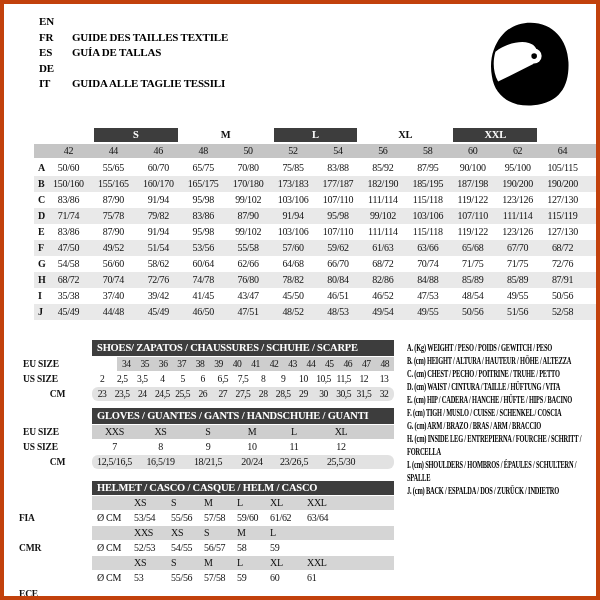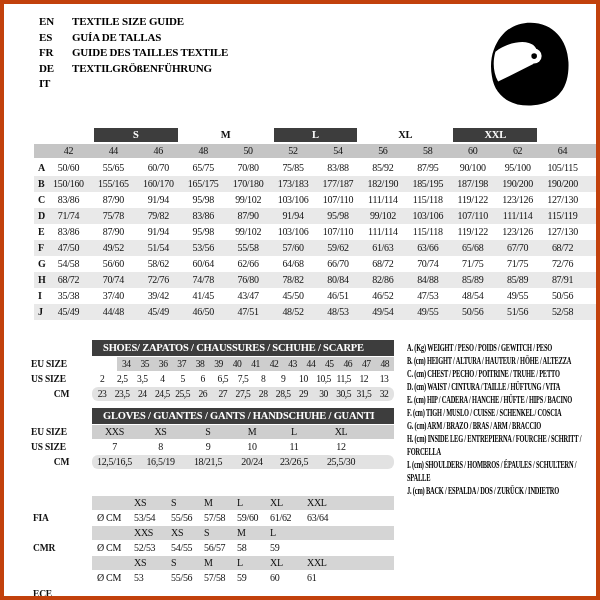--- a/index.html
+++ b/index.html
@@ -32,26 +32,26 @@
   .c{text-align:center;white-space:nowrap;letter-spacing:-0.3px;}
 
   
   .sub{position:absolute;left:0;width:390px;display:grid;
        grid-template-columns:88px 302px;row-gap:1px;}
   .shoes-table{top:336px;grid-template-rows:16px 14px 14px 14px;}
   .gloves-table{top:404px;grid-template-rows:16px 14px 14px 14px;}
   .helmet-table{top:477px;grid-template-rows:14px repeat(6,14px);}
   .sub-header{grid-row:1;grid-column:2;background:var(--dark);color:#fff;
               font-weight:bold;font-size:10.5px;line-height:16px;
-              padding-left:11px;letter-spacing:-0.2px;white-space:nowrap;
+              padding-left:5px;letter-spacing:-0.2px;white-space:nowrap;
               box-sizing:border-box;}
   .helmet-table .sub-header{line-height:14px;}
   .sub-label{grid-column:1;font-weight:bold;font-size:9.5px;align-self:center;
-             padding-left:27px;white-space:nowrap;letter-spacing:-0.2px;}
-  .helmet-table .sub-label{padding-left:29px;}
+             padding-left:19px;white-space:nowrap;letter-spacing:-0.2px;}
+  .helmet-table .sub-label{padding-left:15px;}
   .lr2{grid-row:2;} .lr3{grid-row:3;} .lr4{grid-row:4;text-align:center;}
   .lr5{grid-row:5;} .lr7{grid-row:7;margin-top:32px;}
   .sub-row{grid-column:2;display:grid;align-items:center;font-size:10px;
            line-height:14px;white-space:nowrap;}
   .grid15{grid-template-columns:repeat(15,1fr);}
   .grid15 .c{font-size:9.6px;letter-spacing:-0.5px;}
   .grid6{grid-template-columns:45px 47px 48px 40px 44px 50px 1fr;}
   .grid6 .c{font-size:10px;}
   .hgrid{grid-template-columns:42px 37px 33px 33px 33px 37px 1fr;}
   .hgrid .c{text-align:left;}
@@ -68,36 +68,35 @@
   .legend-item{display:block;}
 </style>
 </head>
 <body>
 
 <div class="page" style="--dark: #3d3d3d; --sizerow: #c5c5c5; --stripe: #e9e9e9; --shadeSize: #cecece; --shadeCm: #e2e2e2; --shadeHelmet: #d5d5d5;">
 
   <div class="langs" id="langs">
       <div class="lang-row">
         <div class="lang-code">EN</div>
-        <div class="lang-title">TEXTILE SIZE GUIDE</div>
+      </div>
+      <div class="lang-row">
+        <div class="lang-code">FR</div>
+        <div class="lang-title">GUIDE DES TAILLES TEXTILE</div>
       </div>
       <div class="lang-row">
         <div class="lang-code">ES</div>
         <div class="lang-title">GUÍA DE TALLAS</div>
       </div>
       <div class="lang-row">
-        <div class="lang-code">FR</div>
-        <div class="lang-title">GUIDE DES TAILLES TEXTILE</div>
-      </div>
-      <div class="lang-row">
         <div class="lang-code">DE</div>
-        <div class="lang-title">TEXTILGRÖßENFÜHRUNG</div>
       </div>
       <div class="lang-row">
         <div class="lang-code">IT</div>
+        <div class="lang-title">GUIDA ALLE TAGLIE TESSILI</div>
       </div>
     </div>
 
   <div class="helmet-icon">
     <svg viewBox="0 0 100 100" width="88" height="96">
       <path d="M53,3 C78,3 95,22 96,48 C97,74 87,94 56,97 C30,99 12,86 9,64 C7,53 8,42 11,34 C19,13 34,3 53,3 Z" fill="#000"></path>
       <path d="M13,36 C24,27 41,23 51,26 C58,28 61,33 60,39 L56,50 L16,70 C10,59 10,46 13,36 Z" fill="#fff"></path>
       <circle cx="57" cy="41" r="8.5" fill="#fff"></circle>
       <circle cx="57" cy="41" r="3.2" fill="#000"></circle>
     </svg>
@@ -365,20 +364,21 @@
         <div class="c">12,5/16,5</div>
         <div class="c">16,5/19</div>
         <div class="c">18/21,5</div>
         <div class="c">20/24</div>
         <div class="c">23/26,5</div>
         <div class="c">25,5/30</div>
       </div>
     </section>
 
   <section class="sub helmet-table" id="helmet-sub">
+    <div class="sub-header">HELMET / CASCO / CASQUE / HELM / CASCO</div>
     <div class="sub-label lr3">FIA</div>
     <div class="sub-label lr5">CMR</div>
     <div class="sub-label lr7">ECE</div>
   <div class="sub-row hgrid shade-helmet" style="grid-area: 2 / 2;">
         <div></div>
         <div class="c">XS</div>
         <div class="c">S</div>
         <div class="c">M</div>
         <div class="c">L</div>
         <div class="c">XL</div>

